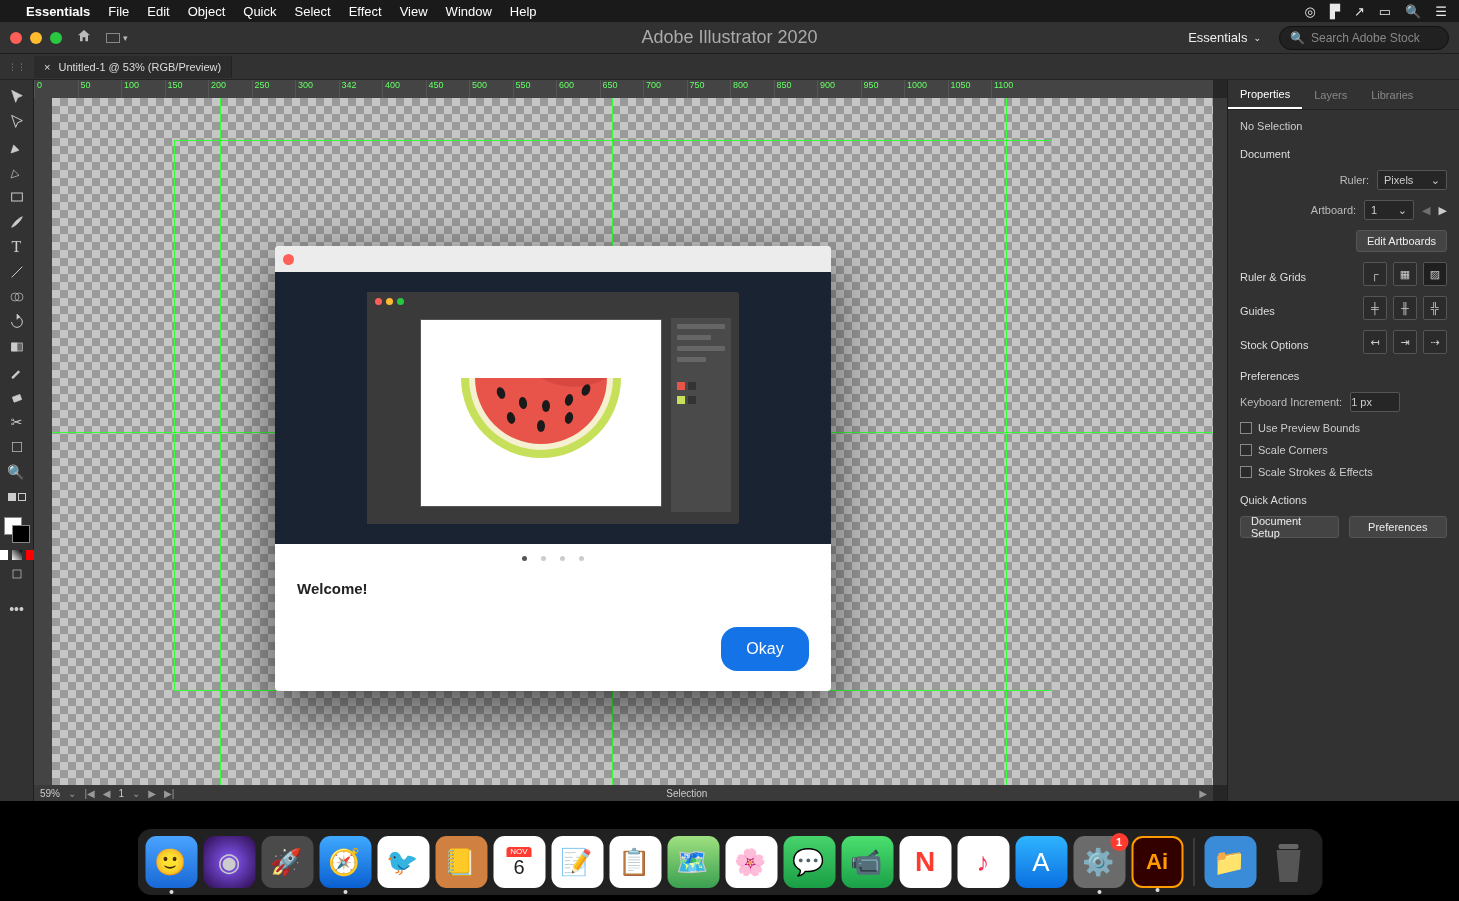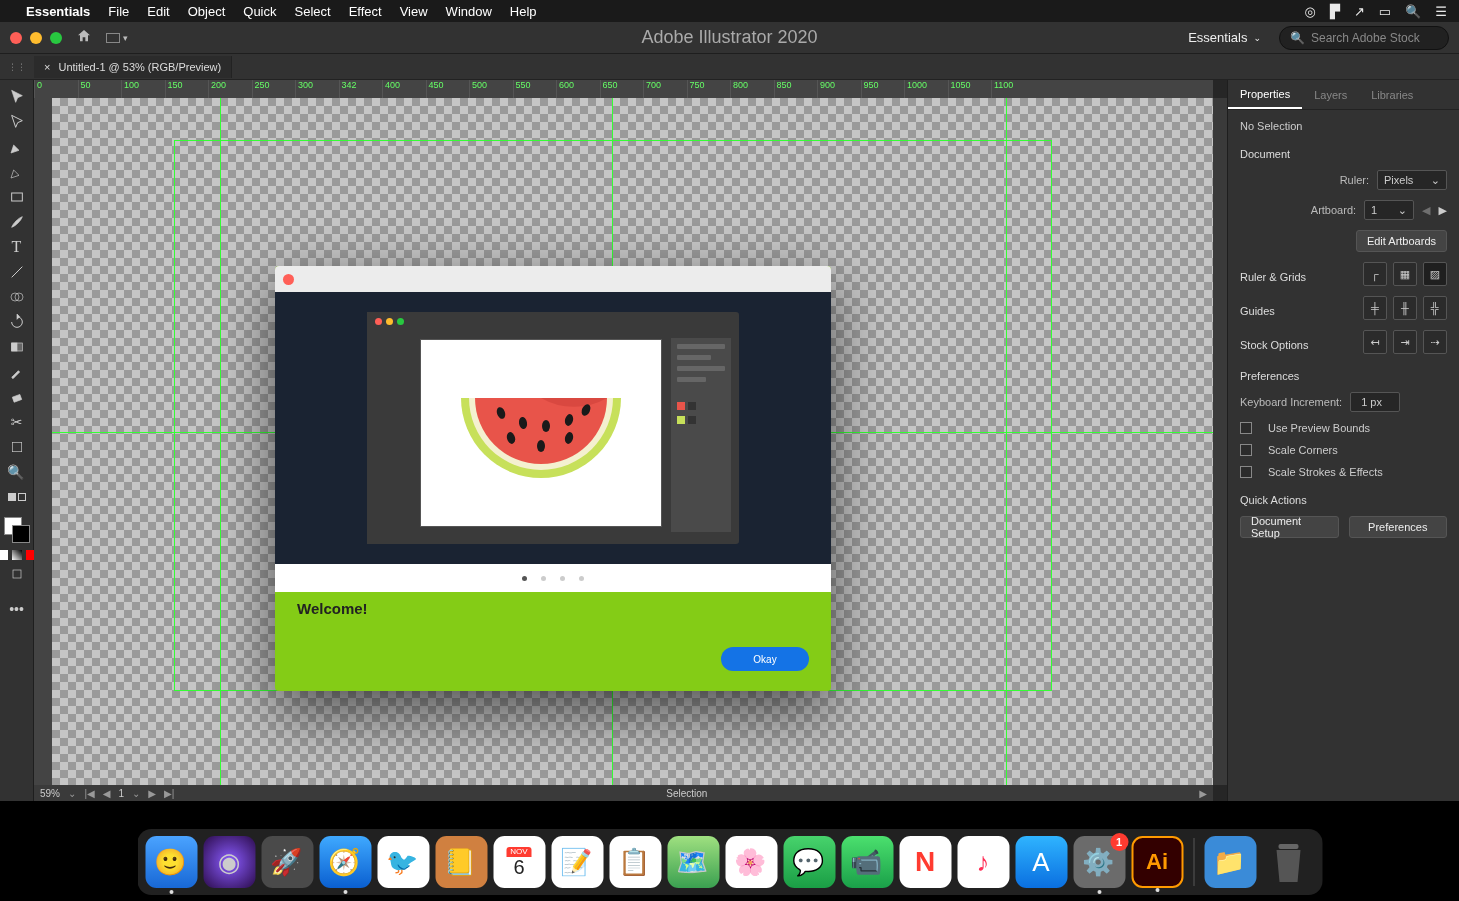--- a/index.html
+++ b/index.html
@@ -72,51 +72,51 @@
 
 .panel-right{ width:232px; background:#323232; border-left:1px solid #1e1e1e; display:flex; flex-direction:column; padding:0; font-size:11px; color:#ccc;}
 .panel-tabs{display:flex; height:30px; border-bottom:1px solid #222;}
 .panel-tab{padding:0 12px; display:flex; align-items:center; color:#888;}
 .panel-tab.active{color:#fff; border-bottom:2px solid #fff;}
 .panel-body{padding:10px 12px; display:flex; flex-direction:column; gap:10px;}
 .sec-title{font-size:11px; color:#ddd; margin-top:6px;}
 .row{display:flex; align-items:center; gap:8px;}
 .row label{flex:1; text-align:right; color:#bbb;}
 .sel-box{background:#262626;border:1px solid #555;height:20px;padding:0 6px;display:flex;align-items:center;justify-content:space-between;min-width:70px;border-radius:2px;}
-.num-box{background:#262626;border:1px solid #555;height:20px;padding:0 10px;display:flex;align-items:center;min-width:50px;border-radius:2px;}
+.num-box{background:#262626;border:1px solid #555;height:20px;padding:0 0;display:flex;align-items:center;min-width:50px;border-radius:2px;}
 .btn{background:#444;border:1px solid #555;border-radius:3px;height:22px;padding:0 10px;color:#eee;display:inline-flex;align-items:center;justify-content:center;}
 .btn-row{display:flex;gap:10px;}
 .iconset{display:flex;gap:6px;}
 .iconbtn{width:24px;height:24px;border:1px solid #555;background:#2b2b2b;display:flex;align-items:center;justify-content:center;border-radius:2px;}
 .iconbtn.on{background:#1f1f1f;}
-.chk{display:flex;align-items:center;gap:16px;}
+.chk{display:flex;align-items:center;gap:6px;}
 .chk .box{width:12px;height:12px;border:1px solid #888;background:#2b2b2b;}
 
 
-.dialog{position:absolute; left:275px; top:246px; width:556px; background:#84cc16; border-radius:4px; box-shadow:0 20px 60px rgba(0,0,0,.6); overflow:hidden;margin-top:20px;}
+.dialog{position:absolute; left:275px; top:246px; width:556px; background:#ffffff; border-radius:4px; box-shadow:0 20px 60px rgba(0,0,0,.6); overflow:hidden;}
 .dialog .dtitle{height:26px; background:#ececec; display:flex; align-items:center; padding:0 8px;}
 .dialog .dtitle .dot{width:11px;height:11px;border-radius:50%;background:#ff5f57;}
 .dialog .hero{height:272px; background:#1a2332; display:flex; align-items:center; justify-content:center;}
 .mini-app{width:372px;height:232px;background:#3a3a3a;border-radius:3px;position:relative;display:flex;}
 .mini-app .mtop{position:absolute;top:6px;left:8px;display:flex;gap:4px;}
 .mini-app .mtop span{width:7px;height:7px;border-radius:50%;}
 .mini-app .mtool{width:40px;background:#3a3a3a;}
 .mini-app .mcanvas{flex:1;display:flex;align-items:center;justify-content:center;margin:30px 0 20px 12px;}
 .mini-app .mart{width:240px;height:186px;background:#fff;box-shadow:0 0 0 1px #555;display:flex;align-items:center;justify-content:center;}
 .mini-app .mpanel{width:60px;background:#4a4a4a;margin:26px 8px 12px 8px;padding:6px;display:flex;flex-direction:column;gap:6px;}
 .mini-app .mpanel .bar{height:5px;background:#666;border-radius:1px;}
 .mini-app .mpanel .sw{display:flex;gap:3px;} .mini-app .mpanel .sw span{width:8px;height:8px;}
 
 .dialog .dots{height:28px;background:#fff;display:flex;align-items:center;justify-content:center;gap:14px;}
 .dialog .dots span{width:5px;height:5px;border-radius:50%;background:#ccc;} .dialog .dots span.on{background:#555;}
 .dialog .dbody{padding:8px 22px 22px;}
 .dialog .dbody h3{font-size:15px;color:#222;margin-bottom:8px;}
 .dialog .dbody p{font-size:13px;color:#444;}
 .dialog .dfoot{display:flex;justify-content:flex-end;padding:0 22px 20px;}
-.okay{background:#1473e6;color:#fff;border:none;border-radius:16px;height:24px;width:88px;font-size:10px;}
+.okay{background:#1473e6;color:#fff;border:none;border-radius:16px;height:44px;width:88px;font-size:16px;}
 
 
 .dock{position:absolute; bottom:6px; left:50%; transform:translateX(-50%); height:66px; background:rgba(60,60,60,.55); border-radius:14px; padding:0 8px; display:flex; align-items:center; gap:6px; backdrop-filter:blur(2px);}
 .dock-sep{width:1px;height:48px;background:rgba(255,255,255,.25);margin:0 4px;}
 .dock .app{width:52px;height:52px;border-radius:11px;display:flex;align-items:center;justify-content:center;font-size:26px;position:relative;}
 .dock .app.run::after{content:"";position:absolute;bottom:-6px;left:50%;transform:translateX(-50%);width:4px;height:4px;border-radius:50%;background:#ddd;}
 .badge{position:absolute;top:-3px;right:-3px;width:18px;height:18px;background:#ff3b30;color:#fff;border-radius:50%;font-size:11px;display:flex;align-items:center;justify-content:center;font-weight:600;}
 .dock .trash{width:52px;height:52px;display:flex;align-items:center;justify-content:center;}
 
 </style>

